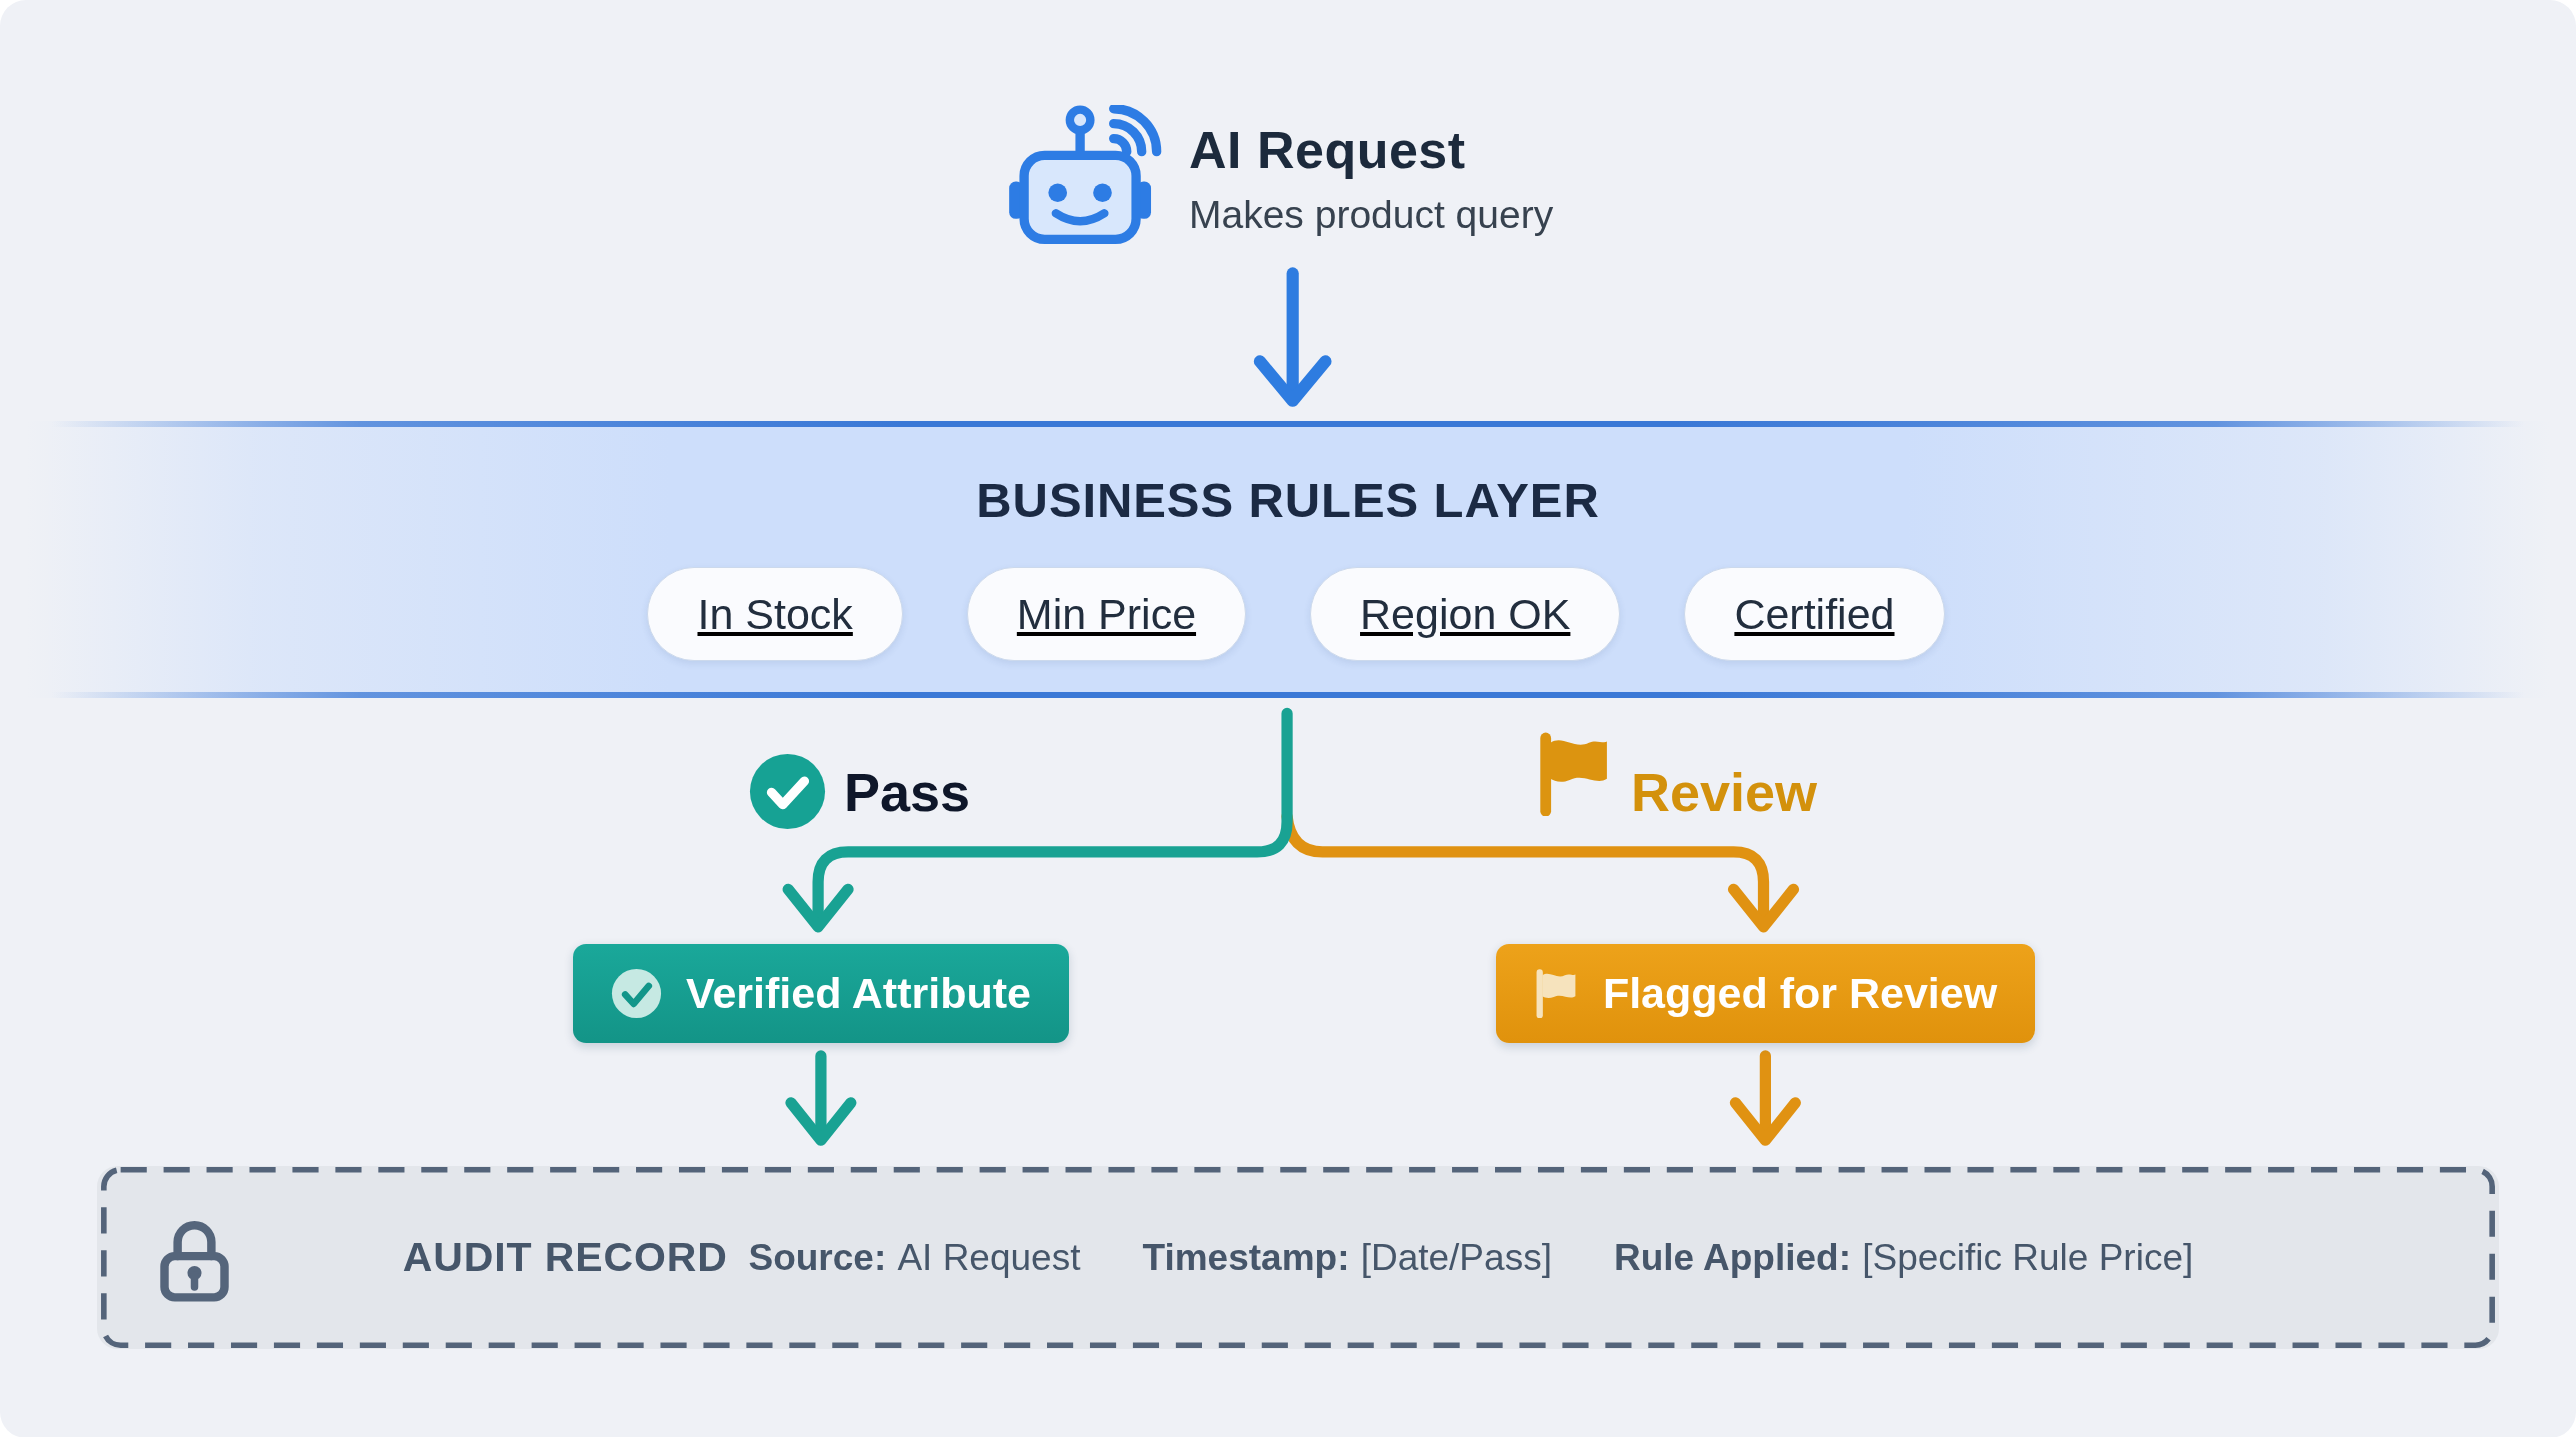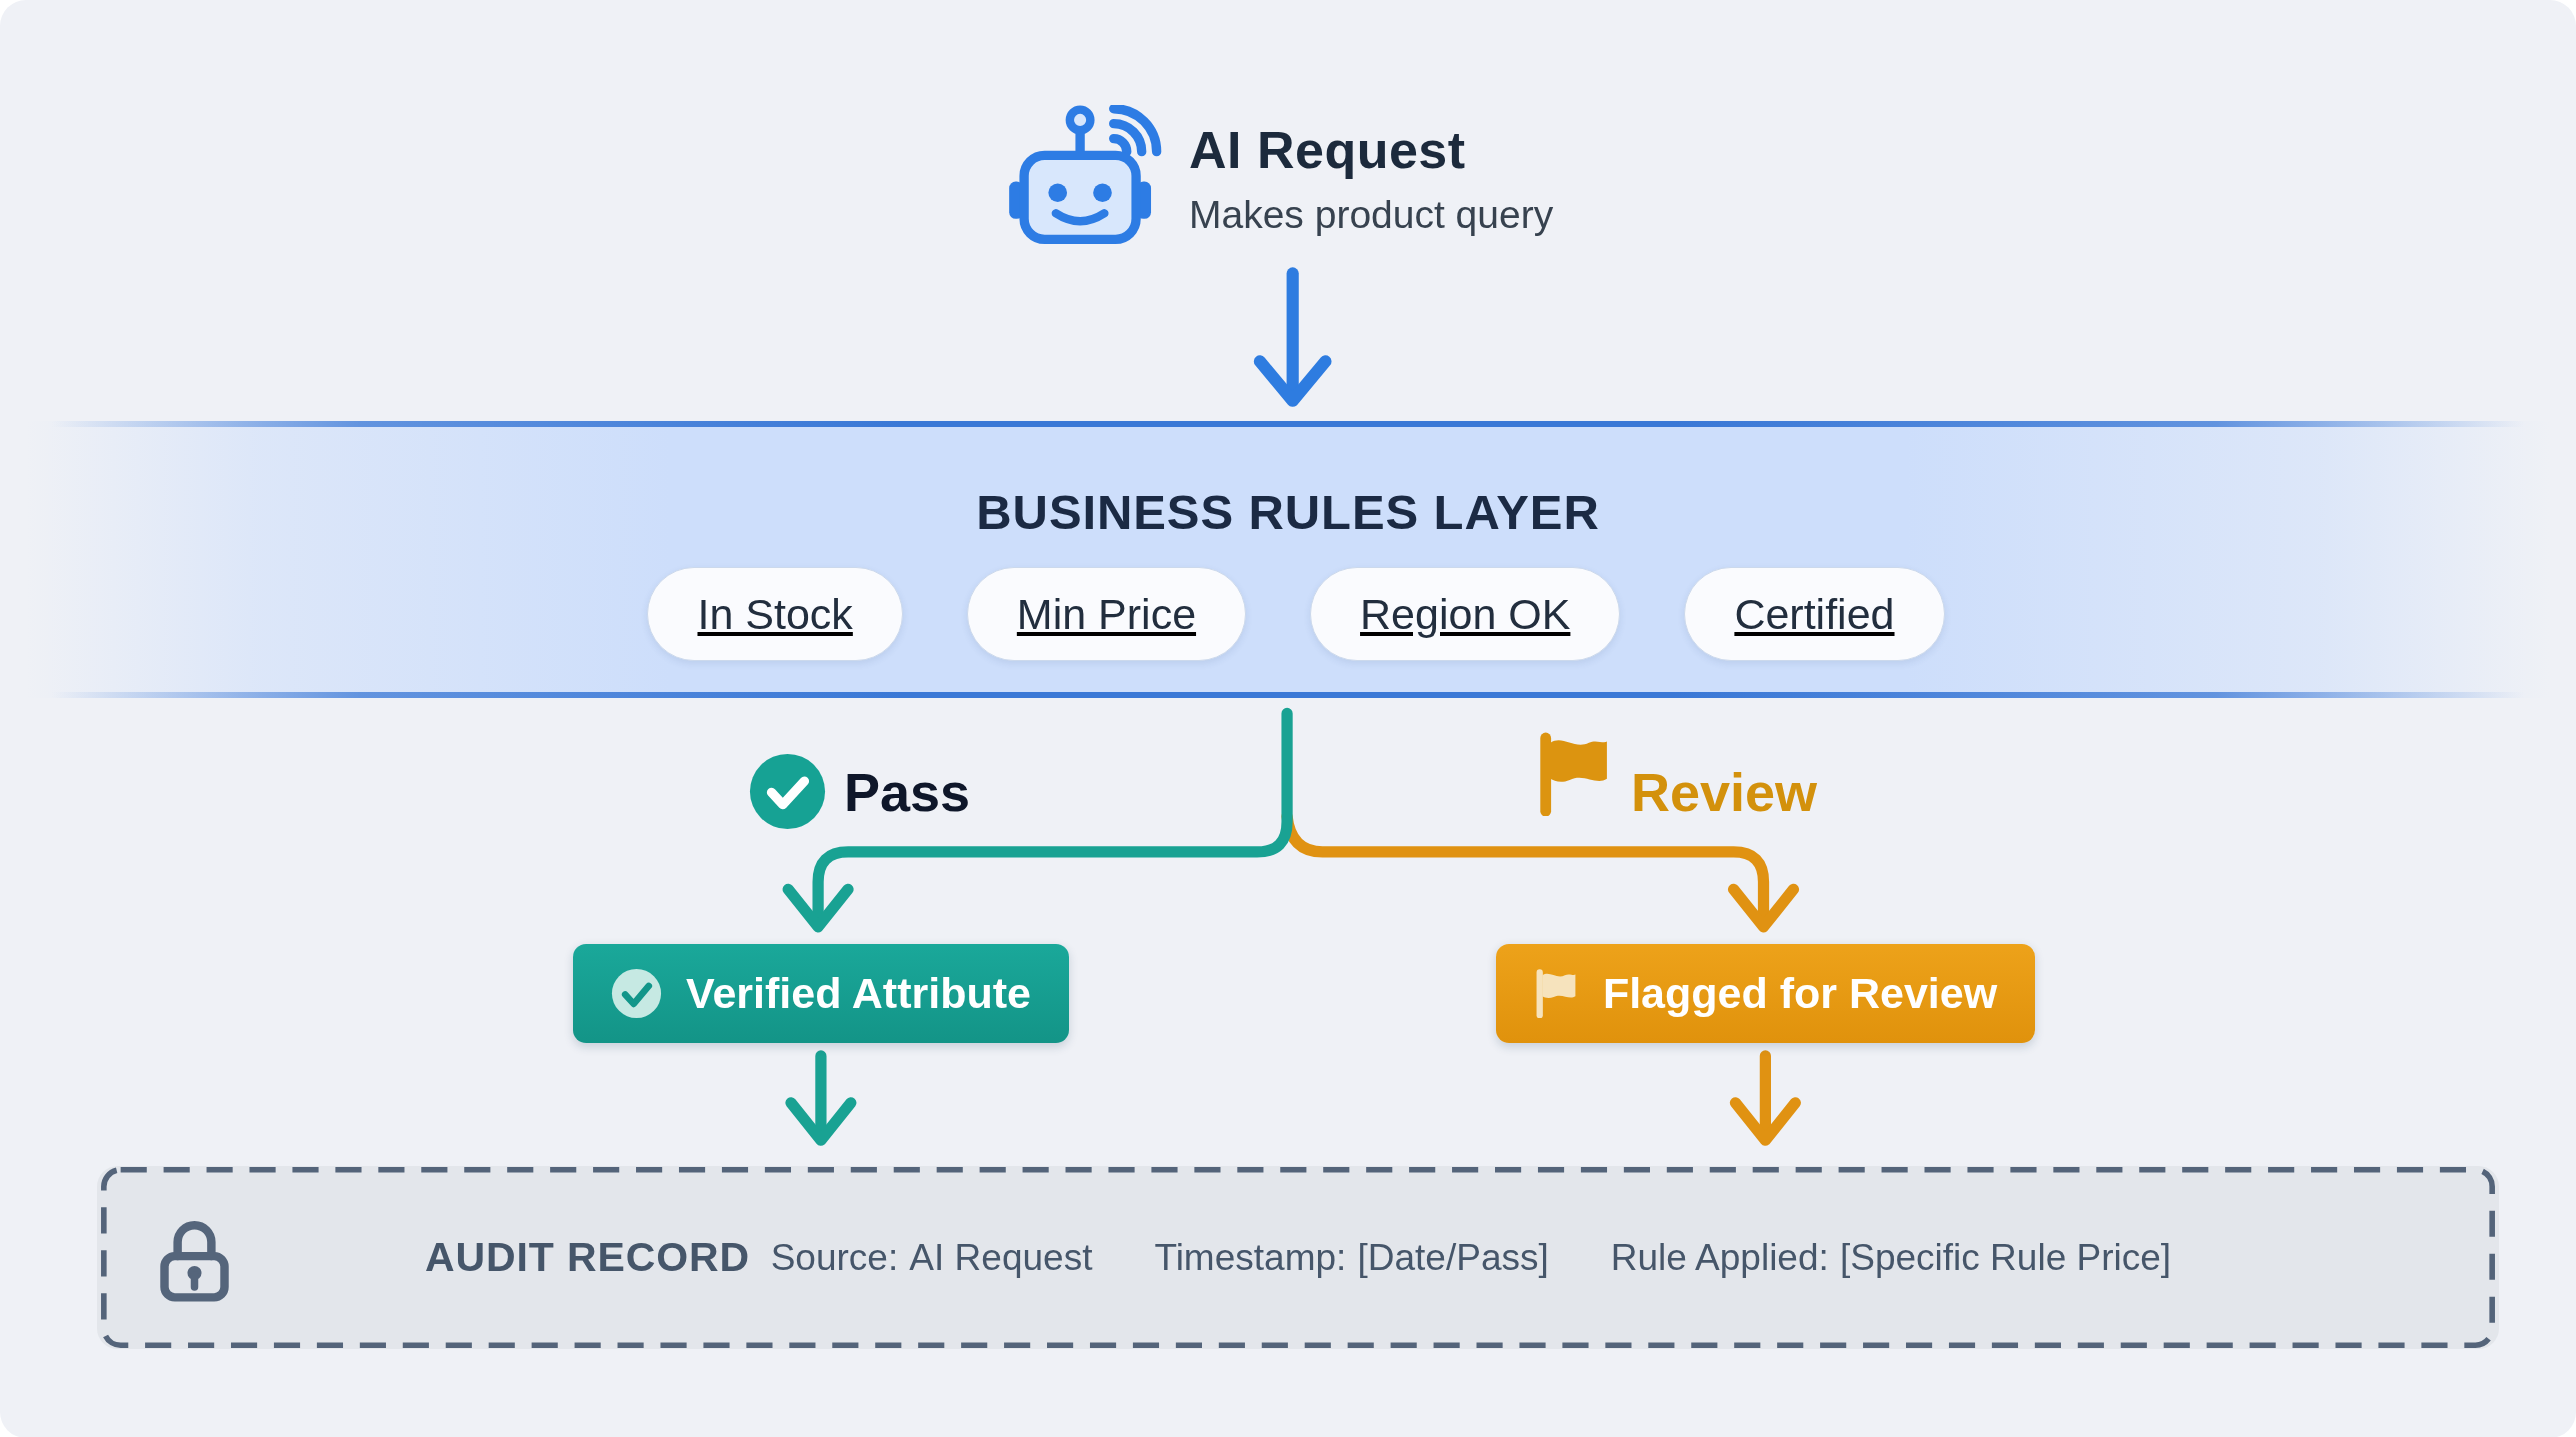--- a/index.html
+++ b/index.html
@@ -24,21 +24,21 @@
   .band::before, .band::after {
     content:""; position:absolute; left:0; width:100%; height:5.6px;
     background:linear-gradient(90deg,
       rgba(58,120,214,0) 2%, rgba(58,120,214,0.75) 14%, #3a78d6 35%,
       #3a78d6 65%, rgba(58,120,214,0.75) 86%, rgba(58,120,214,0) 98%);
   }
   .band::before { top:0; }
   .band::after  { bottom:0; }
   .band-title {
     position:absolute; top:472px; left:0; width:100%; text-align:center;
-    font-size:49px; font-weight:800; color:#1b2a44; letter-spacing:0.9px;margin-top:12px;
+    font-size:49px; font-weight:800; color:#1b2a44; letter-spacing:0.9px;
   }
   .pills {
     position:absolute; top:567px; left:8px; width:100%;
     display:flex; justify-content:center; align-items:center; gap:64px;text-decoration:underline;
   }
   .pill {
     height:94px; padding:0 49px; border-radius:49px;
     background:#fafbfe; border:1.9px solid #ccd9ec;
     box-shadow:0 2.8px 7.5px rgba(40,70,120,0.10);
     display:flex; align-items:center; justify-content:center;
@@ -68,21 +68,21 @@
   
   .audit {
     position:absolute; left:97px; top:1166px; width:2402px; height:183px;
     background:#e3e6eb; border-radius:20.6px;
     display:flex; flex-direction:row; align-items:center; justify-content:center; gap:20.6px;
   }
   .audit-dash { position:absolute; inset:0; width:100%; height:100%; }
   .lock { position:absolute; left:60px; top:50%; transform:translateY(-50%); width:75px; height:90px; }
   .audit-title { font-size:41px; font-weight:700; color:#46566a; letter-spacing:0.9px; }
   .audit-fields { display:flex; gap:62px; font-size:37px; color:#46566a; white-space:nowrap; }
-  .audit-field .fl { font-weight:400; }
+  .audit-field .fl { font-weight:700; }
   .audit-field .fv { font-weight:400; margin-left:11.2px; }
 
   .overlay { position:absolute; inset:0; width:2576px; height:1438px; pointer-events:none; }
 </style>
 </head>
 <body>
 
 <div class="canvas">
 
   <svg class="robot" viewBox="0 0 170 150">

